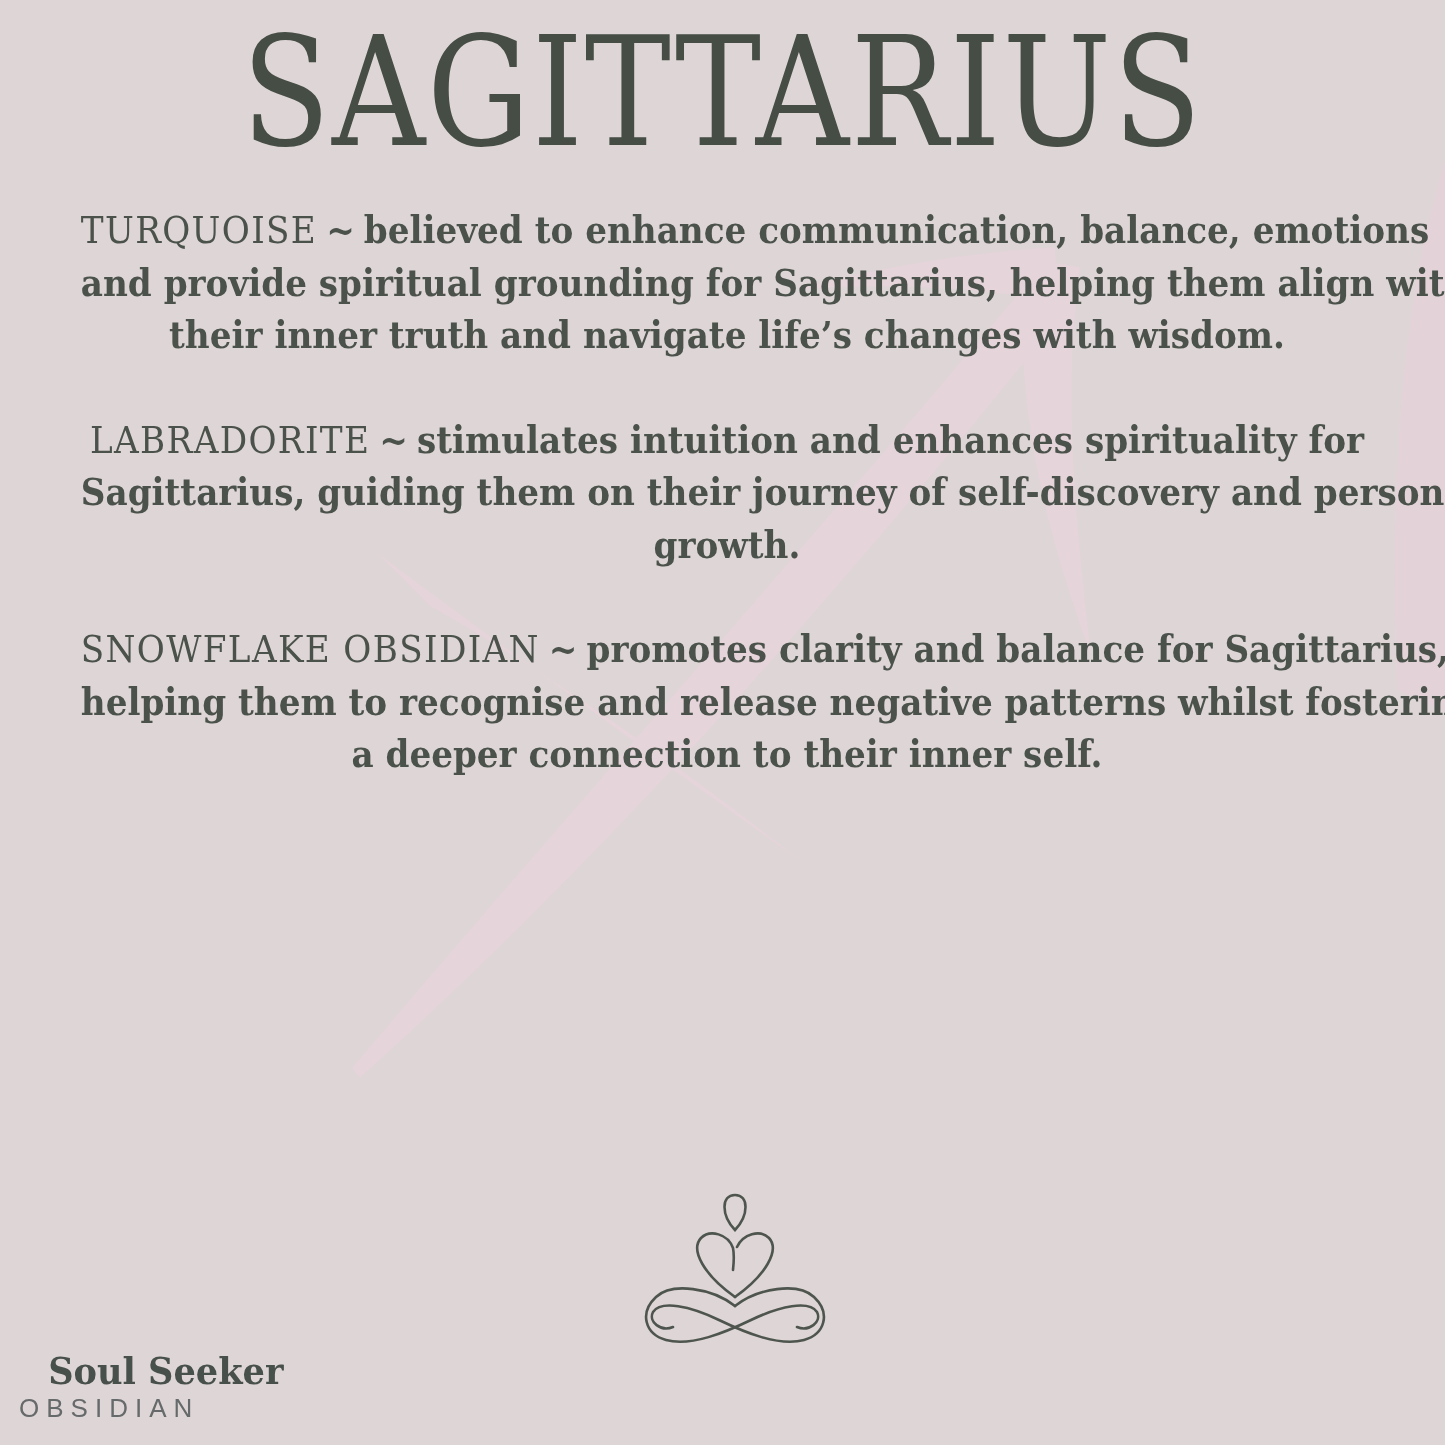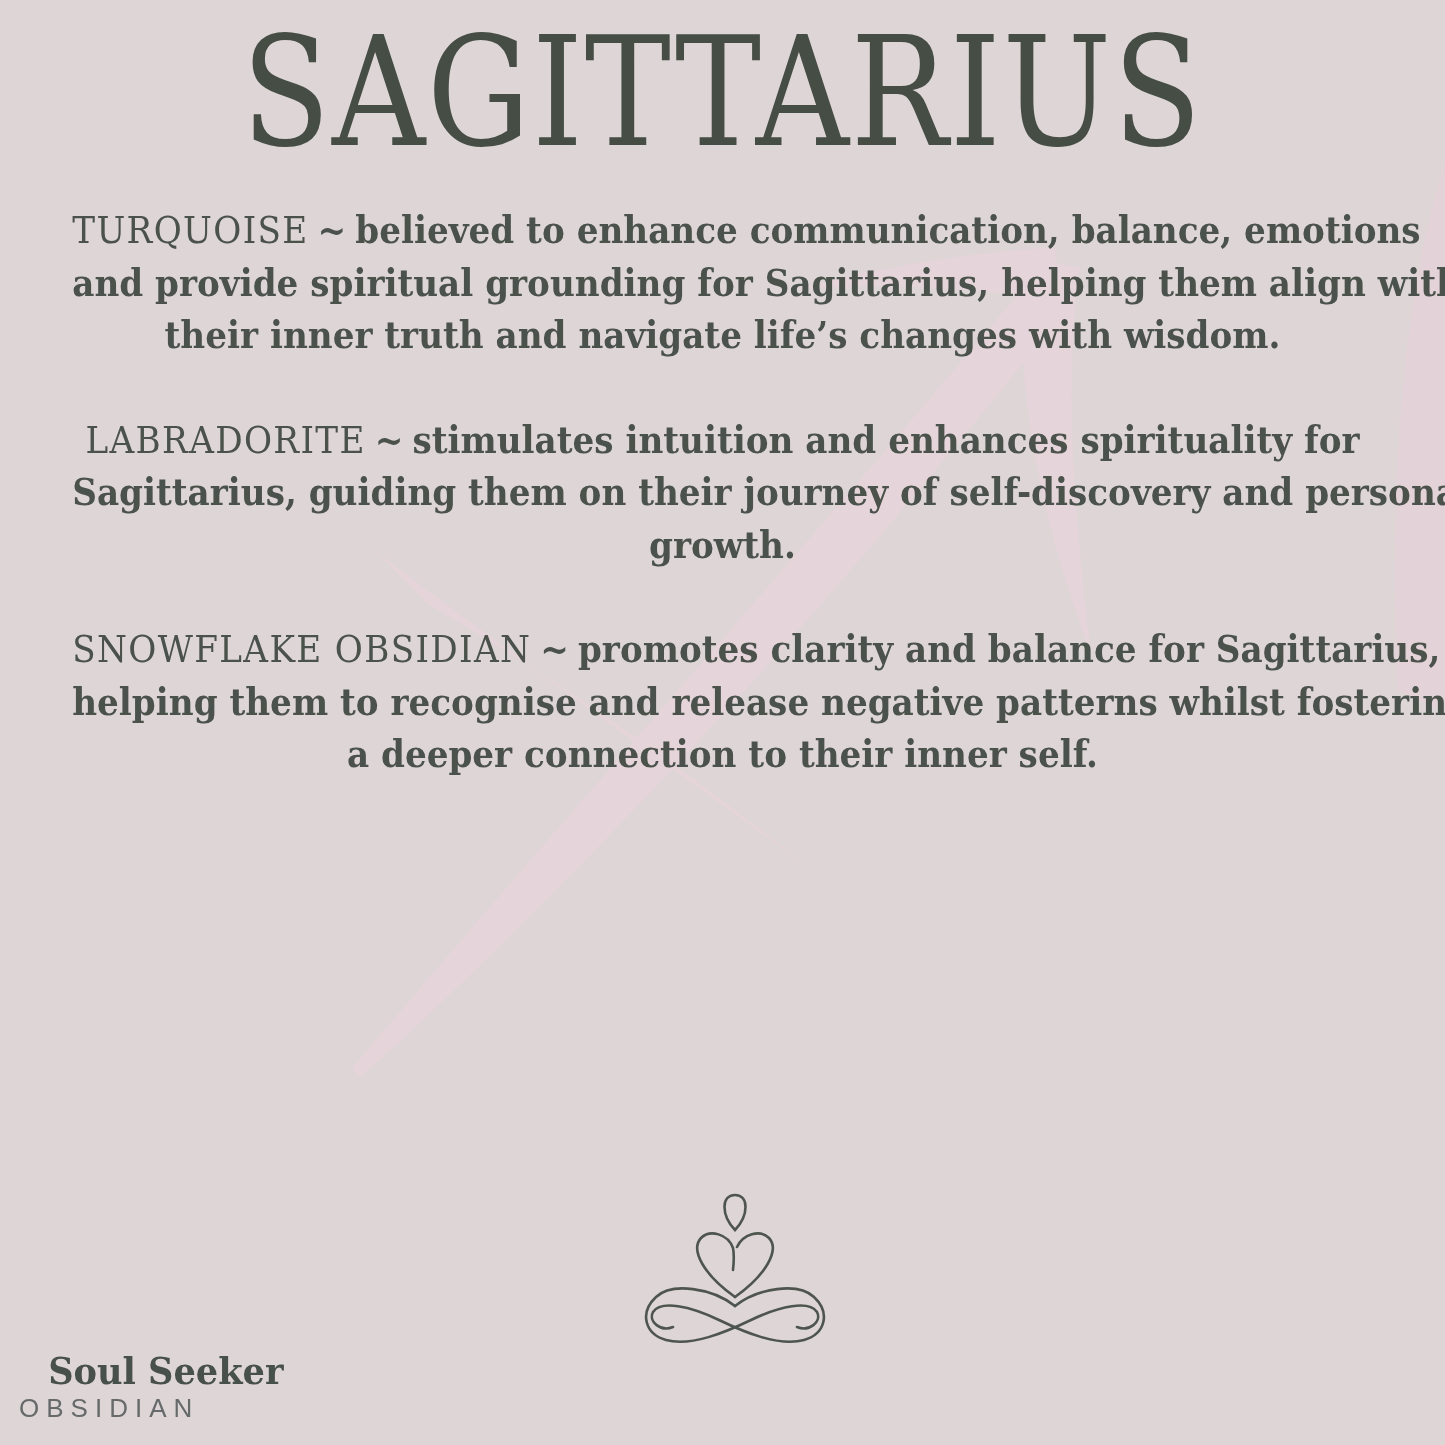--- a/index.html
+++ b/index.html
@@ -20,21 +20,21 @@
     text-align:center;white-space:nowrap;
     font-size:152px;line-height:152px;font-weight:400;
     letter-spacing:2px;color:#454d45;
     transform:scaleX(0.85);transform-origin:50% 50%;
   }
 
   .body-copy{
     position:absolute;top:204px;left:0;width:100%;
     color:#4a524b;
   }
-  .para{margin:0 0 52px 0;}
+  .para{margin:0 0 52px 0;padding-left:9px;}
   .line{
     text-align:center;white-space:nowrap;
     font-size:38px;line-height:52.5px;font-weight:700;
     transform:scaleX(0.90);transform-origin:50% 50%;
   }
   .crystal{font-weight:400;letter-spacing:1.5px;}
   .tilde{margin:0 10px;}
 
   .logo{
     position:absolute;top:1183px;left:12px;width:100%;

